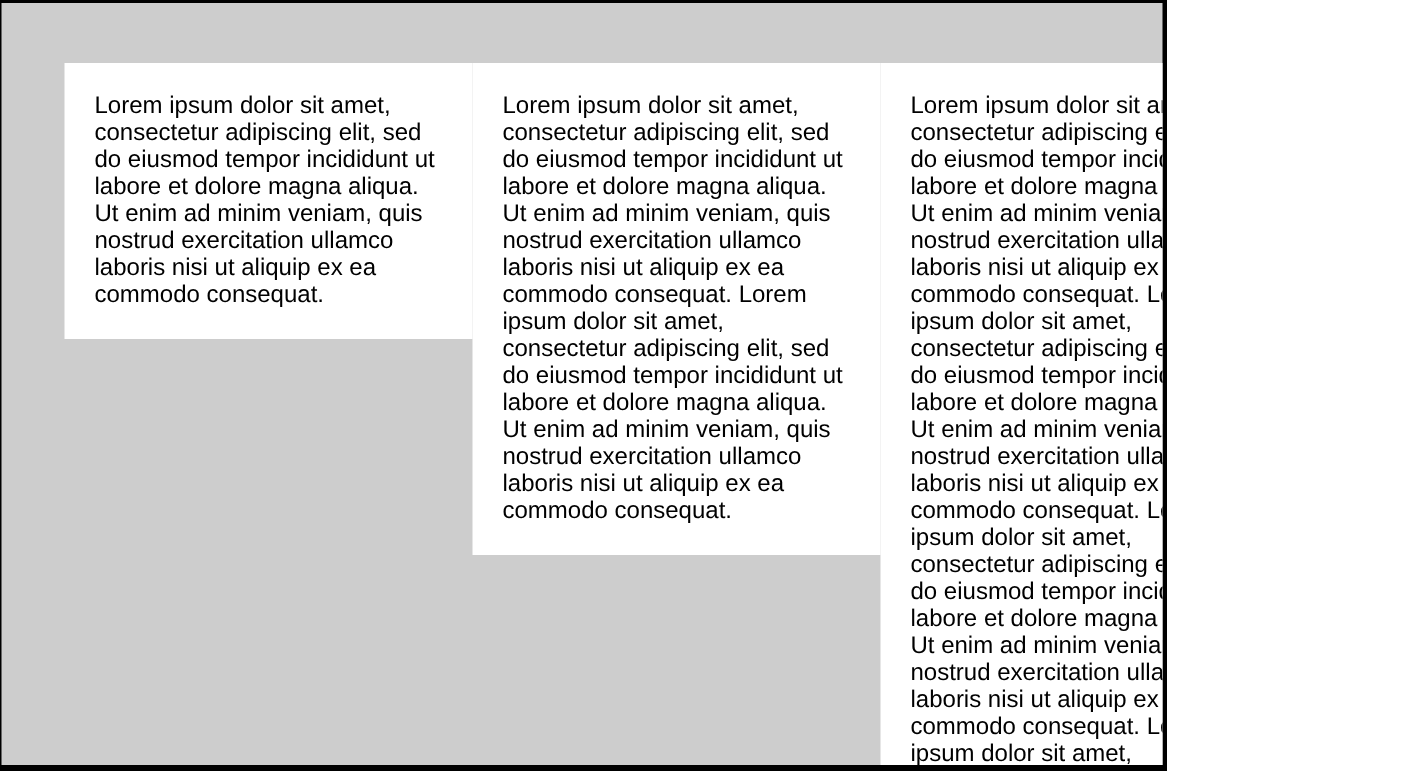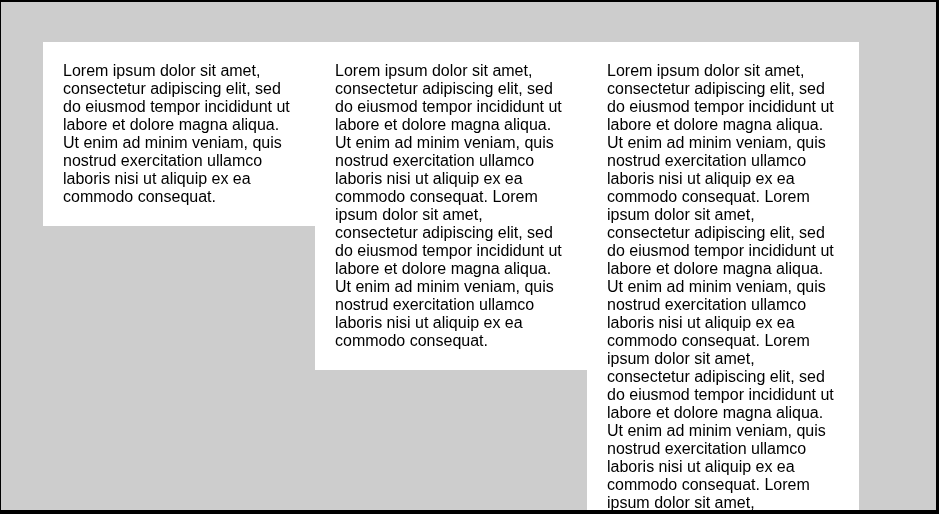--- a/index.html
+++ b/index.html
@@ -2,21 +2,21 @@
 <html><head>
 <meta charset="utf-8">
 <style>
   html, body {
     margin: 0;
     padding: 0;
     background: #ffffff;
   }
   .frame {
     box-sizing: border-box;
-    width: 939px;
+    width: 778px;
     height: 514px;
     background: #cdcdcd;
     border-style: solid;
     border-color: #000000;
     border-width: 2px 3px 4px 1px; 
     overflow: hidden;
     position: relative;
   }
   .columns-row {
     display: flex;

